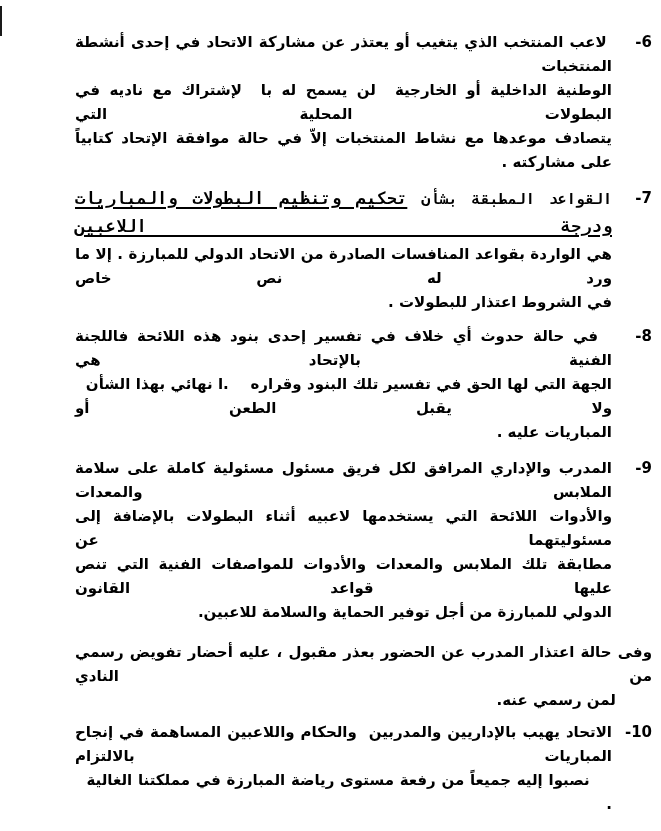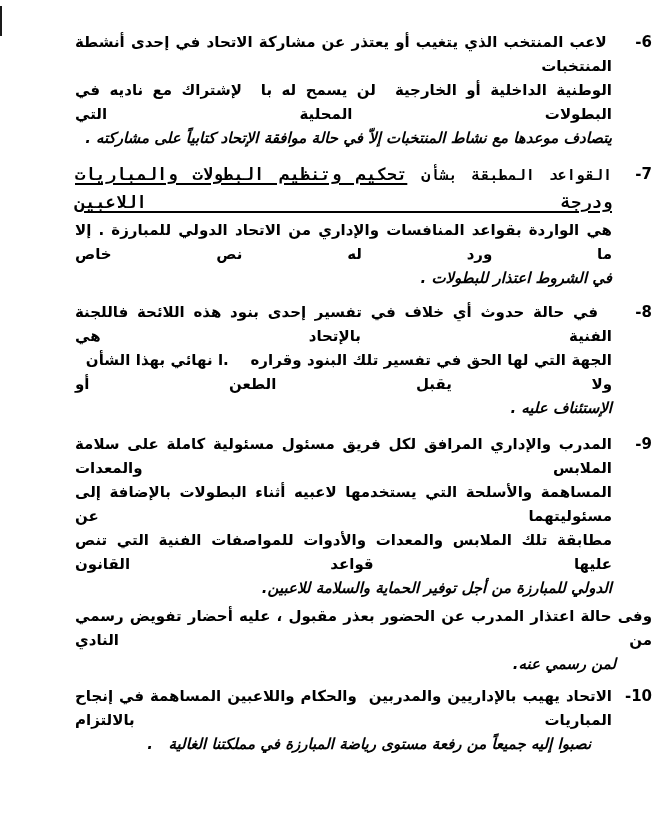--- a/index.html
+++ b/index.html
@@ -25,36 +25,36 @@
     white-space: nowrap;
   }
   .body { flex: 1 1 auto; min-width: 0; }
 
   .ln {
     line-height: 24px;
     text-align: justify;
     text-align-last: justify;
     text-justify: inter-word;
   }
-  .ln.last { text-align-last: right; font-style: italic; }
+  .ln.last { text-align-last: right; }
 
   #item-7 { margin-top: 12px; }
   #item-8 { margin-top: 10px; }
   #item-9 { margin-top: 12px; }
   #item-10 { margin-top: 8px; }
 
   .line7-1 { line-height: 27px; font-family: Liberation Mono, monospace; }
   .phrase {
     font-size: 17px;
     text-decoration: underline;
     text-decoration-thickness: 2px;
     text-underline-offset: 3px;
   }
 
-  .extra-para { margin-top: 4px; }
+  .extra-para { margin-top: 16px; }
   .extra-para .ln.last { padding-right: 36px; }
 
   .scan-artifact {
     position: absolute;
     left: 0;
     top: 6px;
     width: 2px;
     height: 30px;
     background: #1a1a1a;
   }
@@ -74,40 +74,40 @@
           <div class="ln">الوطنية الداخلية أو الخارجية&nbsp; لن يسمح له با&nbsp; لإشتراك مع ناديه في البطولات المحلية التي</div>
           <div class="ln last">يتصادف موعدها مع نشاط المنتخبات إلاّ في حالة موافقة الإتحاد كتابياً على مشاركته .</div>
         </div>
     </div>
 
     <div class="item" id="item-7">
       <div class="num">7-</div>
       <div class="body">
         <div class="ln line7-1"><span>القواعد المطبقة بشأن</span> <span class="phrase">تحكيم وتنظيم البطولات والمباريات ودرجة اللاعبين</span></div>
         <div>
-            <div class="ln">هي الواردة بقواعد المنافسات والإداري من الاتحاد الدولي للمبارزة . إلا ما ورد له نص خاص</div>
+            <div class="ln">هي الواردة بقواعد المنافسات الصادرة من الاتحاد الدولي للمبارزة . إلا ما ورد له نص خاص</div>
             <div class="ln last">في الشروط اعتذار للبطولات .</div>
           </div>
       </div>
     </div>
 
     <div class="item" id="item-8">
       <div class="num">8-</div>
       <div class="body">
           <div class="ln">&nbsp;&nbsp;في حالة حدوث أي خلاف في تفسير إحدى بنود هذه اللائحة فاللجنة الفنية بالإتحاد هي</div>
           <div class="ln">الجهة التي لها الحق في تفسير تلك البنود وقراره&nbsp;&nbsp;&nbsp; .ا نهائي بهذا الشأن&nbsp;&nbsp; ولا يقبل الطعن أو</div>
-          <div class="ln last">الإستئناف عليه .</div>
+          <div class="ln last">المباريات عليه .</div>
         </div>
     </div>
 
     <div class="item" id="item-9">
       <div class="num">9-</div>
       <div class="body">
           <div class="ln">المدرب والإداري المرافق لكل فريق مسئول مسئولية كاملة على سلامة الملابس والمعدات</div>
-          <div class="ln">المساهمة والأسلحة التي يستخدمها لاعبيه أثناء البطولات بالإضافة إلى مسئوليتهما عن</div>
+          <div class="ln">والأدوات اللائحة التي يستخدمها لاعبيه أثناء البطولات بالإضافة إلى مسئوليتهما عن</div>
           <div class="ln">مطابقة تلك الملابس والمعدات والأدوات للمواصفات الفنية التي تنص عليها قواعد القانون</div>
           <div class="ln last">الدولي للمبارزة من أجل توفير الحماية والسلامة للاعبين.</div>
         </div>
     </div>
     <div class="extra-para">
         <div class="ln">وفى حالة اعتذار المدرب عن الحضور بعذر مقبول ، عليه أحضار تفويض رسمي من النادي</div>
         <div class="ln last">لمن رسمي عنه.</div>
       </div>
 
     <div class="item" id="item-10">

